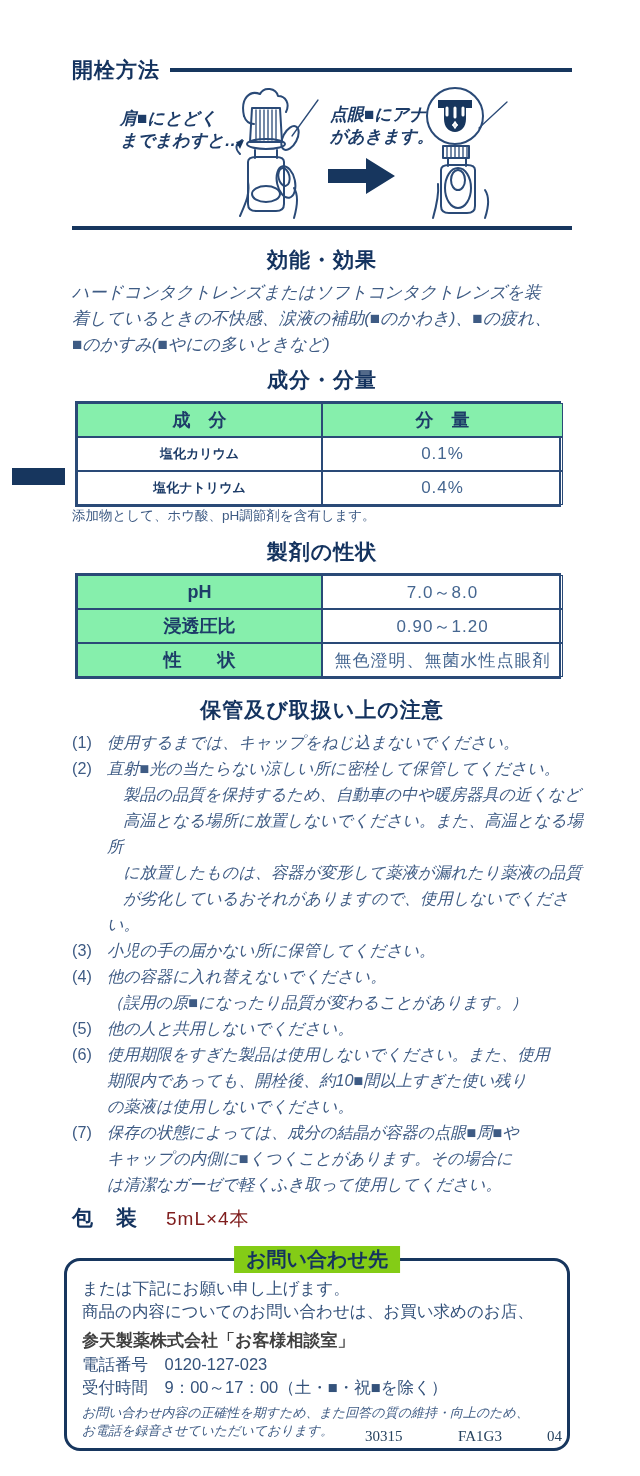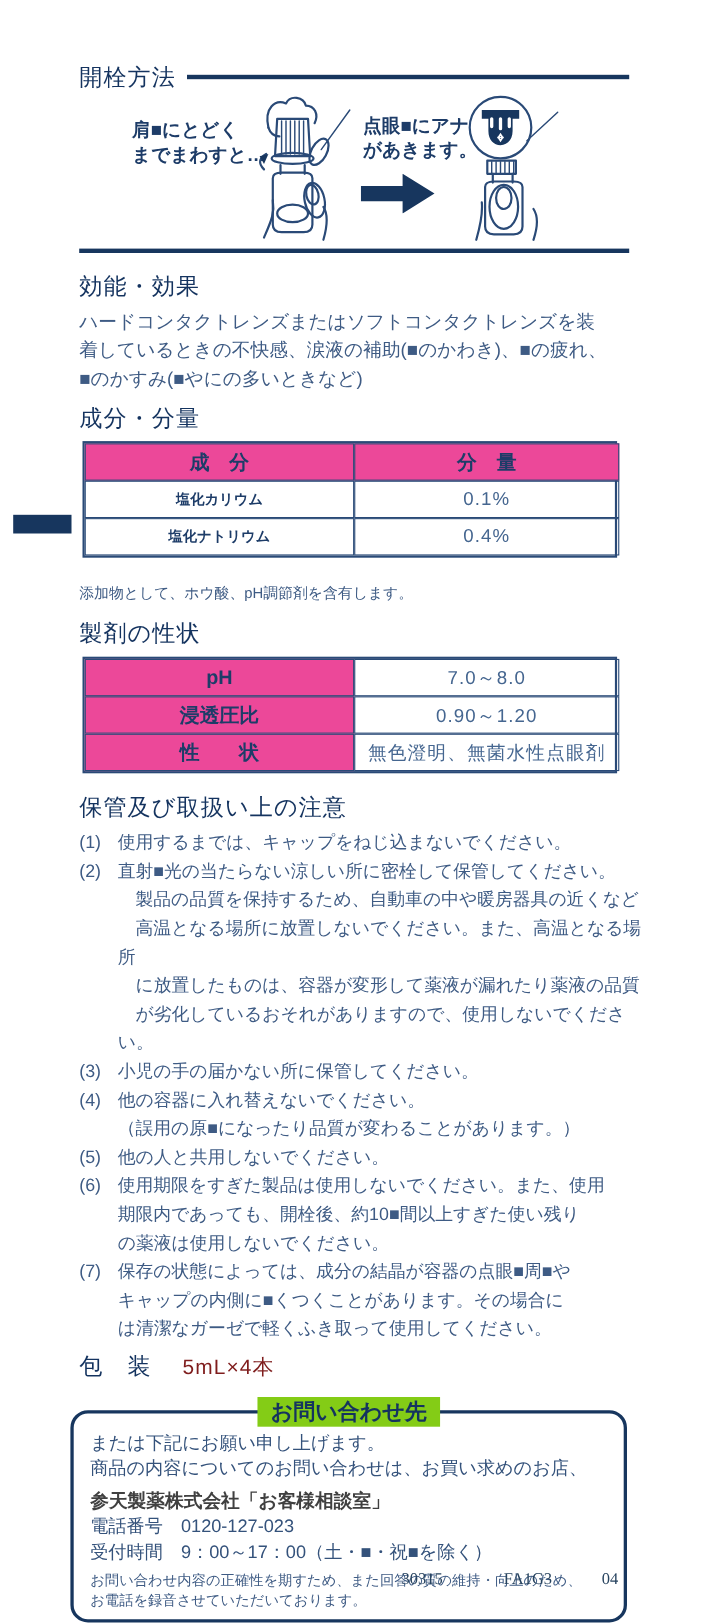--- a/index.html
+++ b/index.html
@@ -1,26 +1,26 @@
 <!DOCTYPE html>
 <html><head>
 <meta charset="utf-8">
 <style>
   * { margin:0; padding:0; box-sizing:border-box; }
   body { background:#ffffff; font-family:"Liberation Sans","DejaVu Sans",sans-serif; }
   .page { position:relative; width:640px; height:1476px; background:#ffffff; overflow:hidden; color:#3e5b84; }
-  .pre { white-space:pre-wrap; }
+  .pre { white-space:pre-wrap;font-style:italic; }
 
   .content { position:relative; margin-left:72px; width:500px; }
 
   .reg-mark { position:absolute; left:12px; top:468px; width:53px; height:17px; background:#17365e; }
 
   
   .h-row { display:flex; align-items:center; }
-  .h { font-size:21px; font-weight:normal; color:#14335f; letter-spacing:1px; }
+  .h { font-size:21px; font-weight:bold; color:#14335f; letter-spacing:1px;text-align:center; }
   .h-rule { flex:1; height:4px; background:#17365e; margin-left:10px; }
   .sec-rule { height:4px; background:#17365e; }
 
   
   .sec-opening { padding-top:56px; }
   .illustration { position:relative; height:140px; margin-top:2px; }
   .cap { position:absolute; font-size:17px; font-weight:600; color:#1d3c68; line-height:22px; }
   .cap-left { left:48px; top:22px; }
   .cap-right { left:258px; top:18px; }
   .illus { position:absolute; top:0; }
@@ -28,24 +28,24 @@
   .illus2 { left:333px; }
   .arrow-svg { position:absolute; left:256px; top:72px; }
 
   
   .sec-efficacy { margin-top:16px; }
   .body-par { margin-top:6px; font-size:17px; line-height:26px; color:#3e5b84; }
 
   
   .tbl { display:grid; grid-template-columns:245px 241px; border:2px solid #2a4a77; margin-top:7px; margin-left:3px; width:486px; }
   .tc { border:1px solid #2a4a77; height:34px; display:flex; align-items:center; justify-content:center; font-size:17px; }
-  .tc-head { background:#ec4899; font-weight:bold; color:#1d3c68; font-size:18px; }
+  .tc-head { background:#86efac; font-weight:bold; color:#1d3c68; font-size:18px; }
   .tc-label { font-weight:bold; color:#1d3c68; font-size:13px; }
   .tc-val { color:#456690; letter-spacing:1px; }
-  .tbl-note { margin-top:24px; font-size:13.5px; color:#3e5b84; }
+  .tbl-note { margin-top:0; font-size:13.5px; color:#3e5b84; }
 
   .sec-ingredients { margin-top:8px; }
   .sec-properties { margin-top:13px; }
 
   
   .sec-storage { margin-top:17px; }
   .storage-list { margin-top:5px; }
   .item { position:relative; padding-left:35px; font-size:16.2px; line-height:26px; color:#3e5b84; width:520px; }
   .item .num { position:absolute; left:0; top:0; }
 

